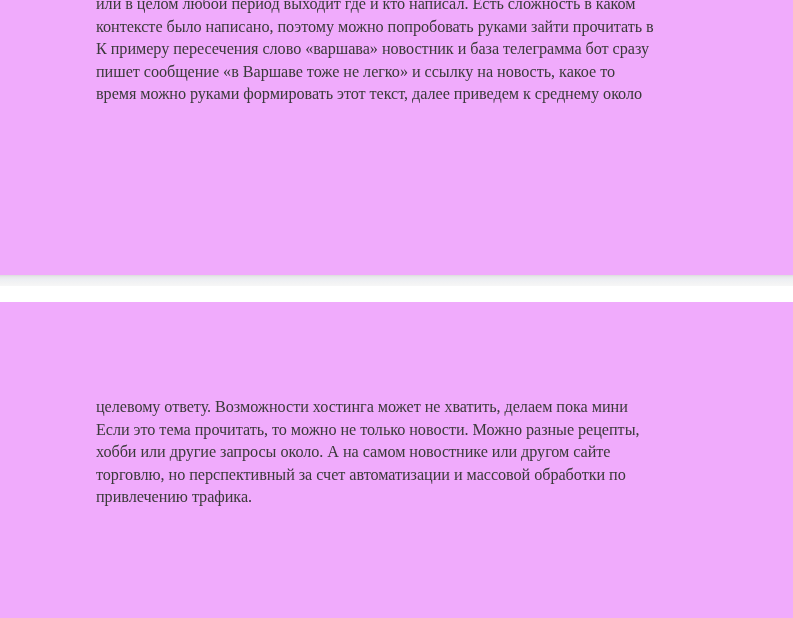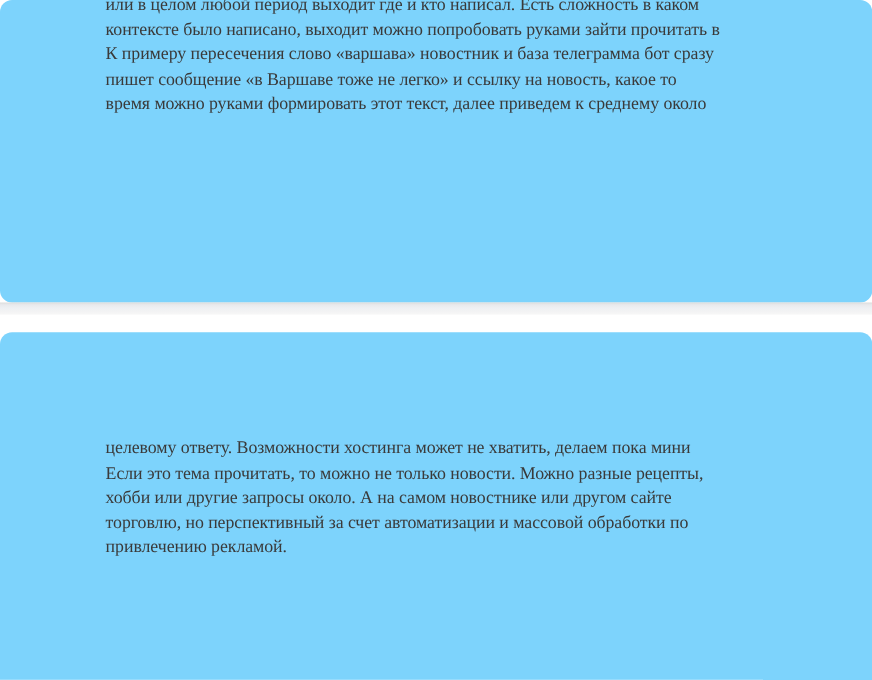--- a/index.html
+++ b/index.html
@@ -3,21 +3,21 @@
 <meta charset="utf-8">
 <style>
   html, body { margin: 0; padding: 0; }
   body {
     width: 793px; height: 618px; overflow: hidden;
     background: #ffffff;
     position: relative;
     font-family: "Liberation Serif", serif;
   }
   .page {
-    position: absolute; left: 0; width: 793px; background: #7dd3fc; border-radius: 11px;
+    position: absolute; left: 0; width: 793px; background: #f0abfc;
   }
   #page1 { top: 0; height: 275px; }
   #page-gap {
     position: absolute; left: 0; top: 275px; width: 793px; height: 11px;
     background: linear-gradient(#dcdcdc 0px, #e8e9ec 2px, #eef0f3 5px, #f3f3f4 8px, #f7f7f7 11px);
   }
   #page2 { top: 302px; height: 332px; }
   .text-block {
     position: absolute; left: 96px; width: 620px;
     color: #3a3a3a; font-size: 16.2px; line-height: 22.6px;
@@ -31,30 +31,30 @@
     text-decoration-thickness: 1px;
     text-underline-offset: 3px;
   }
 </style>
 </head>
 <body>
 
 <div class="page" id="page1">
   <div class="text-block">
     <span class="line">или в целом любой период выходит где и кто написал. Есть сложность в каком</span>
-    <span class="line">контексте было написано, выходит можно попробовать руками зайти прочитать в</span>
+    <span class="line">контексте было написано, поэтому можно попробовать руками зайти прочитать в</span>
     <span class="line">К примеру пересечения слово «варшава» новостник и база телеграмма бот сразу</span>
     <span class="line">пишет сообщение «в Варшаве тоже не легко» и ссылку на новость, какое то</span>
     <span class="line">время можно руками формировать этот текст, далее приведем к среднему около</span>
   </div>
 </div>
 
 <div id="page-gap"></div>
 
 <div class="page" id="page2">
   <div class="text-block">
     <span class="line">целевому ответу.  Возможности хостинга может не хватить, делаем пока мини</span>
     <span class="line">Если это тема прочитать, то можно не только новости. Можно разные рецепты,</span>
     <span class="line">хобби или другие запросы около. А на самом новостнике или другом сайте</span>
     <span class="line">торговлю, но перспективный за счет автоматизации и массовой обработки по</span>
-    <span class="line">привлечению рекламой.</span>
+    <span class="line">привлечению трафика.</span>
   </div>
 </div>
 
 </body></html>

